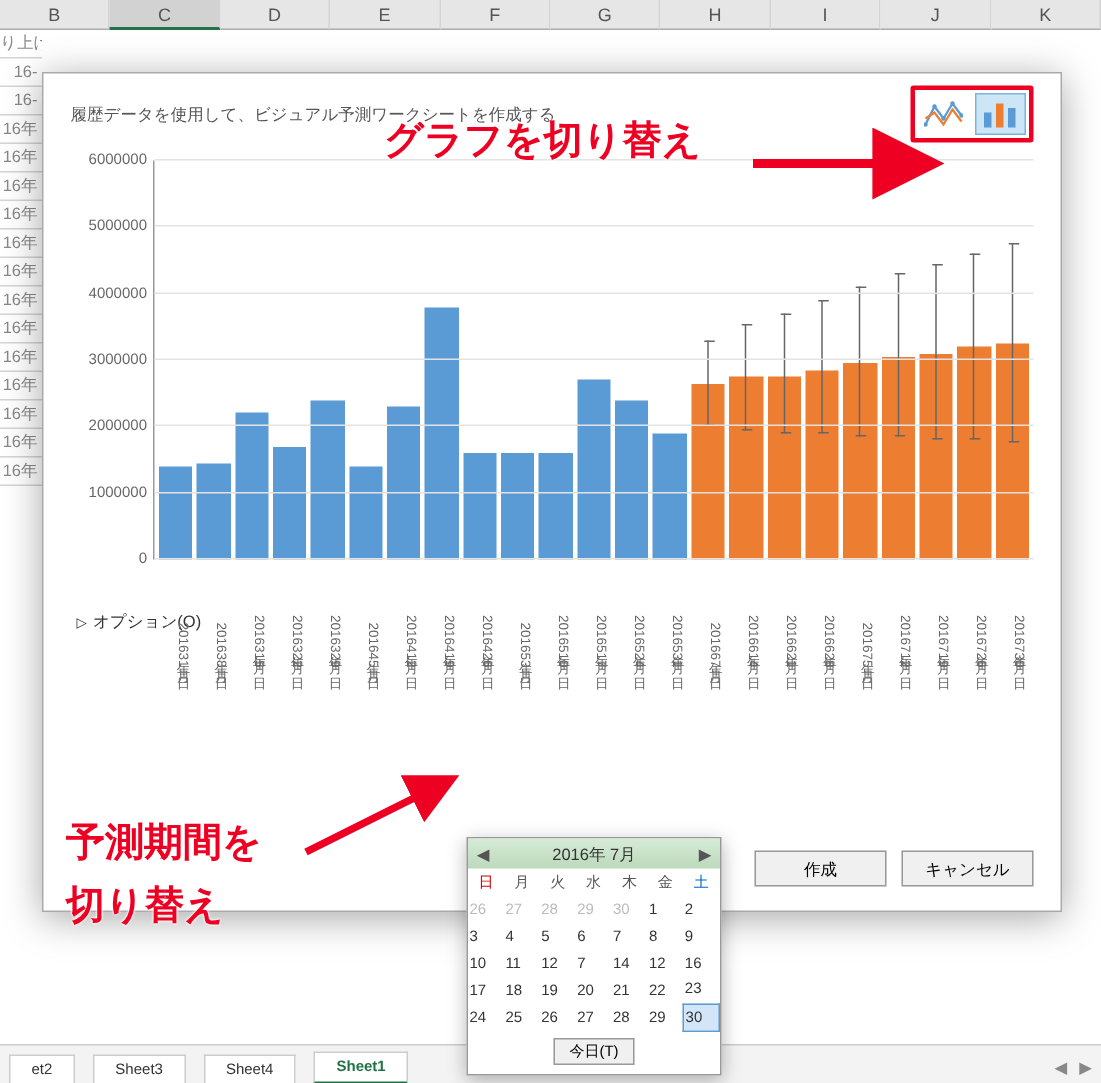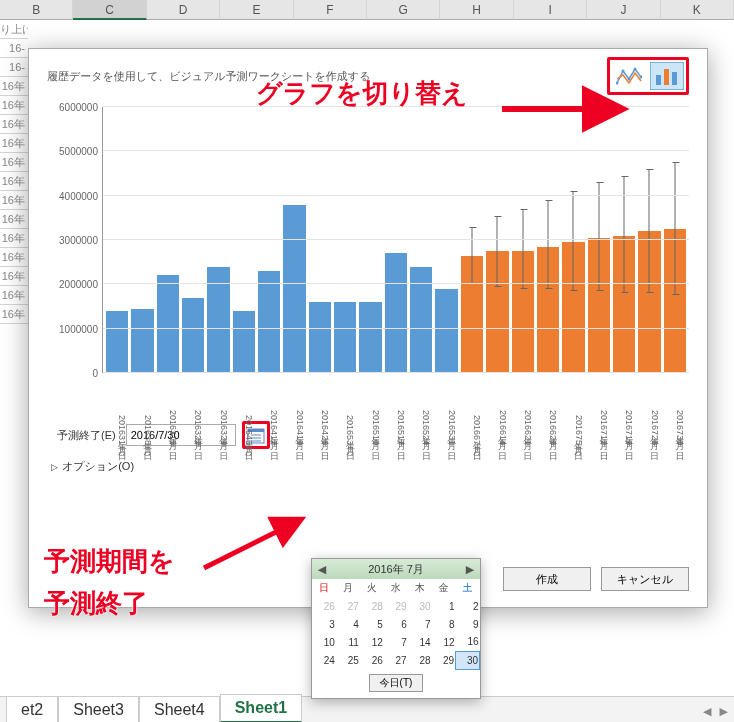--- a/index.html
+++ b/index.html
@@ -7,21 +7,21 @@
 
   
   .col-headers { position: absolute; top: 0; left: 0; right: 0; height: 20px; display: flex; }
   .col-headers div { flex: 1; text-align: center; line-height: 20px; border-right: 1px solid #d4d4d4; border-bottom: 1px solid #ababab; background: #e6e6e6; font-size: 12px; color:#555; }
   .col-headers .sel { background:#d2d2d2; border-bottom:2px solid #217346; }
 
   .row-strip { position: absolute; left:0; top:20px; width:28px; }
   .row-strip div { height:19px; border-bottom:1px solid #d4d4d4; line-height:19px; padding-right:3px; text-align:right; color:#888; font-size:11px; white-space:nowrap; overflow:hidden; }
 
   .sheet-tabs { position:absolute; bottom:0; left:0; right:0; height:26px; border-top:1px solid #ccc; background:#f3f3f3; display:flex; align-items:flex-end; padding-left:6px; padding-right:60px;}
-  .sheet-tabs .tab { padding:4px 14px; border:1px solid #ccc; border-bottom:none; background:#fff; margin-right:0; font-size:16px; position:relative; top:1px;}
+  .sheet-tabs .tab { padding:4px 14px; border:1px solid #ccc; border-bottom:none; background:#fff; margin-right:12px; font-size:10px; position:relative; top:1px;}
   .sheet-tabs .tab.active { border-bottom:2px solid #217346; color:#217346; font-weight:bold;}
   .sheet-tabs .scroll-ctrl { position:absolute; right:6px; bottom:4px; display:flex; gap:8px; color:#888;}
   .sheet-tabs .scroll-ctrl span{cursor:pointer}
 
   
   .dialog { position:absolute; left:28px; top:48px; width:680px; height:560px; background:#fff; border:1px solid #aaa; box-shadow:0 4px 24px rgba(0,0,0,.35); }
   .titlebar { height:30px; padding:0 10px; display:flex; align-items:center; font-size:12px; }
   .titlebar .ttl { flex:1; }
   .titlebar .help,.titlebar .close{ width:30px; text-align:center; font-size:14px; cursor:pointer; color:#555;}
   .titlebar .close{font-size:16px;}
@@ -66,21 +66,21 @@
   .dlg-buttons button{width:88px;height:24px;border:1px solid #999;background:#f0f0f0;font-size:11px;cursor:pointer}
 
   
   .calendar{position:absolute;left:311px;top:558px;width:170px;background:#fff;border:1px solid #999;box-shadow:0 3px 12px rgba(0,0,0,.3);font-size:11px;z-index:50}
   .cal-hdr{height:20px;background:linear-gradient(#d7ebd7,#bcd9bc);display:flex;align-items:center;justify-content:center;position:relative}
   .cal-hdr .nav{position:absolute;width:16px;text-align:center;cursor:pointer;color:#555}
   .cal-hdr .nav.l{left:2px}.cal-hdr .nav.r{right:2px}
   .cal-grid{width:100%;border-collapse:collapse}
   .cal-grid th{font-weight:normal;color:#555;height:18px;font-size:10px}
   .cal-grid th.sun{color:#c00}.cal-grid th.sat{color:#06c}
-  .cal-grid td{text-align:right;height:18px;width:14%;cursor:pointer;font-size:10px}
+  .cal-grid td{text-align:left;height:18px;width:14%;cursor:pointer;font-size:10px}
   .cal-grid td.other{color:#bbb}
   .cal-grid td.sel{background:#d2e6f7;border:1px solid #5b9bd5}
   .today-btn{display:block;margin:4px auto 6px;padding:1px 10px;border:1px solid #999;background:#f0f0f0;font-size:10px;cursor:pointer}
 
   
   .anno{position:absolute;font-size:26px;font-weight:bold;color:#e02;white-space:nowrap;text-shadow:0 0 2px #fff,0 0 2px #fff}
   .arrow{position:absolute}
   .arrow svg{overflow:visible}
 </style>
 </head>
@@ -272,33 +272,20 @@
   <div class="grid-line" style="bottom: 24px;"></div>
       <div class="grid-line" style="bottom: 68.3333px;"></div>
       <div class="grid-line" style="bottom: 112.667px;"></div>
       <div class="grid-line" style="bottom: 157px;"></div>
       <div class="grid-line" style="bottom: 201.333px;"></div>
       <div class="grid-line" style="bottom: 245.667px;"></div>
       <div class="grid-line" style="bottom: 290px;"></div>
     </div>
 
 
-  <div class="ctrl-row">
-    <span>予測終了(E)</span>
-    <input class="date-input" value="2016/7/30" style="">
-    <div class="cal-btn">
-      <svg viewBox="0 0 18 18">
-          <rect x="1" y="3" width="16" height="14" fill="none" stroke="#5b8ac6" stroke-width="1"></rect>
-          <rect x="1" y="3" width="16" height="3" fill="#5b8ac6"></rect>
-          <line x1="4" y1="9" x2="14" y2="9" stroke="#5b8ac6"></line>
-          <line x1="4" y1="12" x2="14" y2="12" stroke="#5b8ac6"></line>
-          <line x1="4" y1="15" x2="14" y2="15" stroke="#5b8ac6"></line>
-        </svg>
-    </div>
-  </div>
 
   <div class="options-row">
     <span class="tri">▷</span>
     <span>オプション(O)</span>
   </div>
 
   <div class="dlg-buttons">
     <button>作成</button>
     <button>キャンセル</button>
   </div>
@@ -342,20 +329,29 @@
           <td>9</td>
         </tr>
         <tr>
           <td>10</td>
           <td>11</td>
           <td>12</td>
           <td>7</td>
           <td>14</td>
           <td>12</td>
           <td>16</td>
+        </tr>
+        <tr>
+          <td>17</td>
+          <td>18</td>
+          <td>19</td>
+          <td>20</td>
+          <td>21</td>
+          <td>22</td>
+          <td>23</td>
         </tr>
         <tr>
           <td>24</td>
           <td>25</td>
           <td>26</td>
           <td>27</td>
           <td>28</td>
           <td>29</td>
           <td class="sel">30</td>
         </tr>
@@ -370,21 +366,21 @@
       <defs>
         <marker id="ah1" viewBox="0 0 10 10" refX="8" refY="5" markerWidth="8" markerHeight="8" orient="auto">
           <path d="M0,0 L10,5 L0,10 z" fill="#e02"></path>
         </marker>
       </defs>
       <line x1="0" y1="15" x2="118" y2="15" stroke="#e02" stroke-width="6" marker-end="url(#ah1)"></line>
     </svg>
 </div>
 
 <div class="anno" style="left:44px;top:544px">予測期間を</div>
-<div class="anno" style="left:44px;top:586px">予測終了</div>
+<div class="anno" style="left:44px;top:586px">切り替え</div>
 <div class="arrow" style="left:200px;top:512px">
   <svg width="110" height="60">
       <defs>
         <marker id="ah2" viewBox="0 0 10 10" refX="8" refY="5" markerWidth="7" markerHeight="7" orient="auto">
           <path d="M0,0 L10,5 L0,10 z" fill="#e02"></path>
         </marker>
       </defs>
       <line x1="4" y1="56" x2="100" y2="8" stroke="#e02" stroke-width="5" marker-end="url(#ah2)"></line>
     </svg>
 </div>

